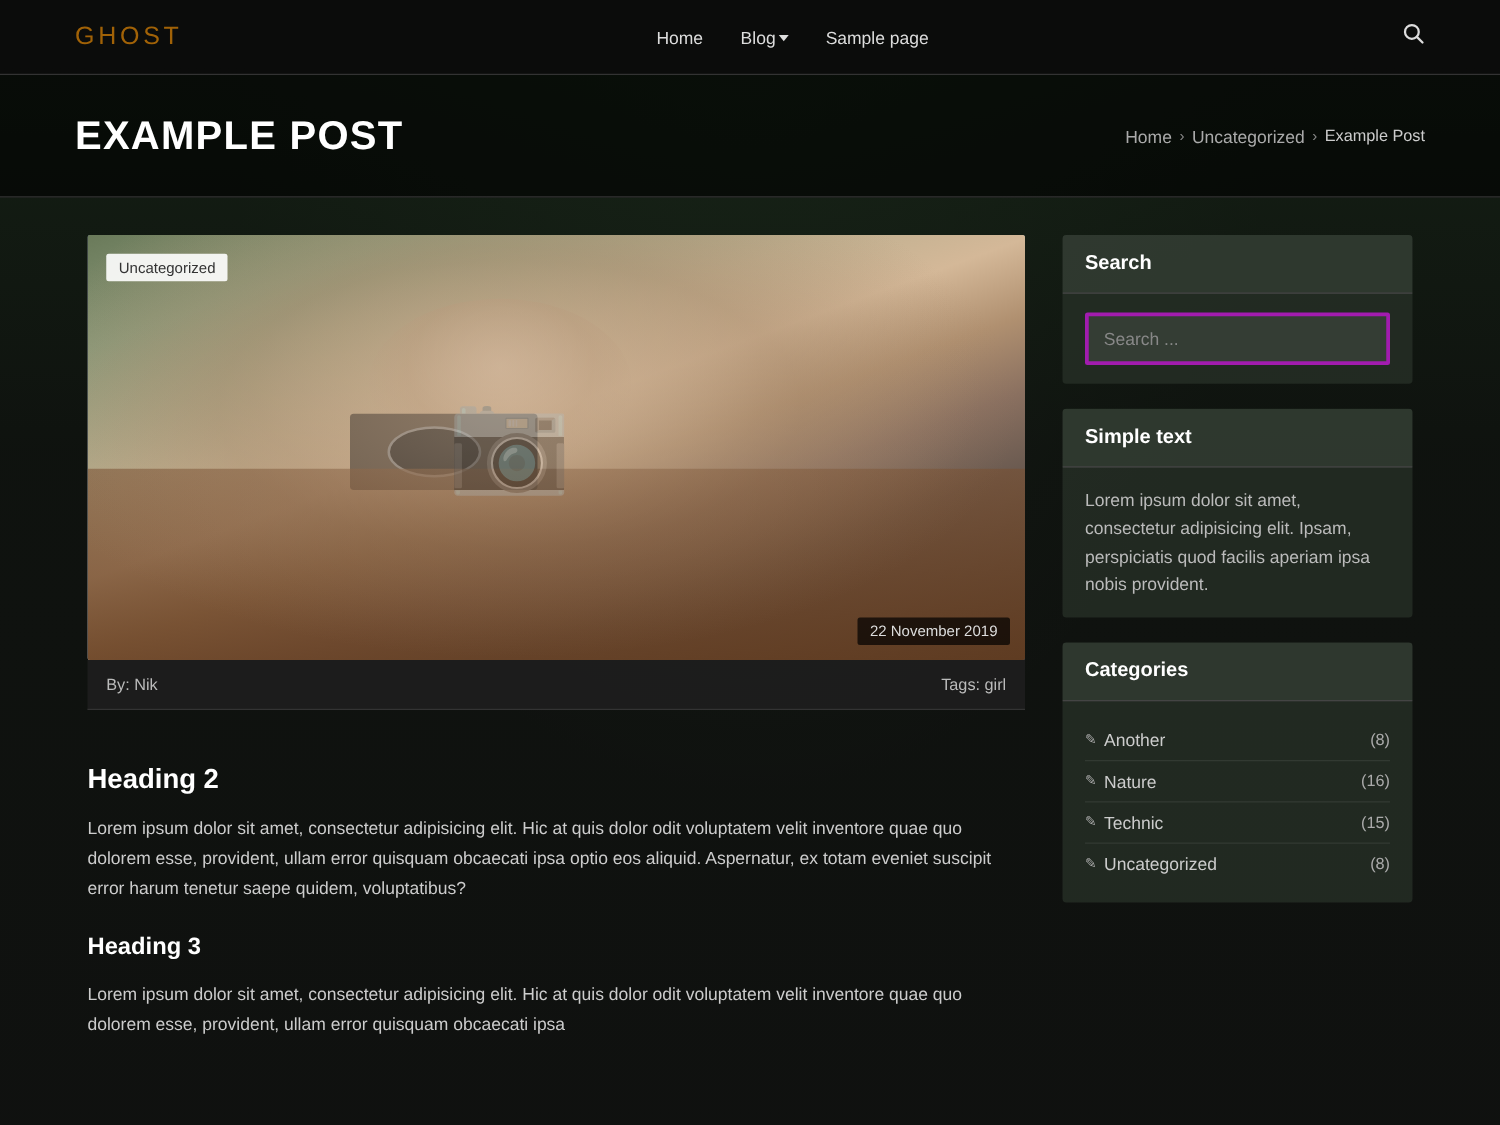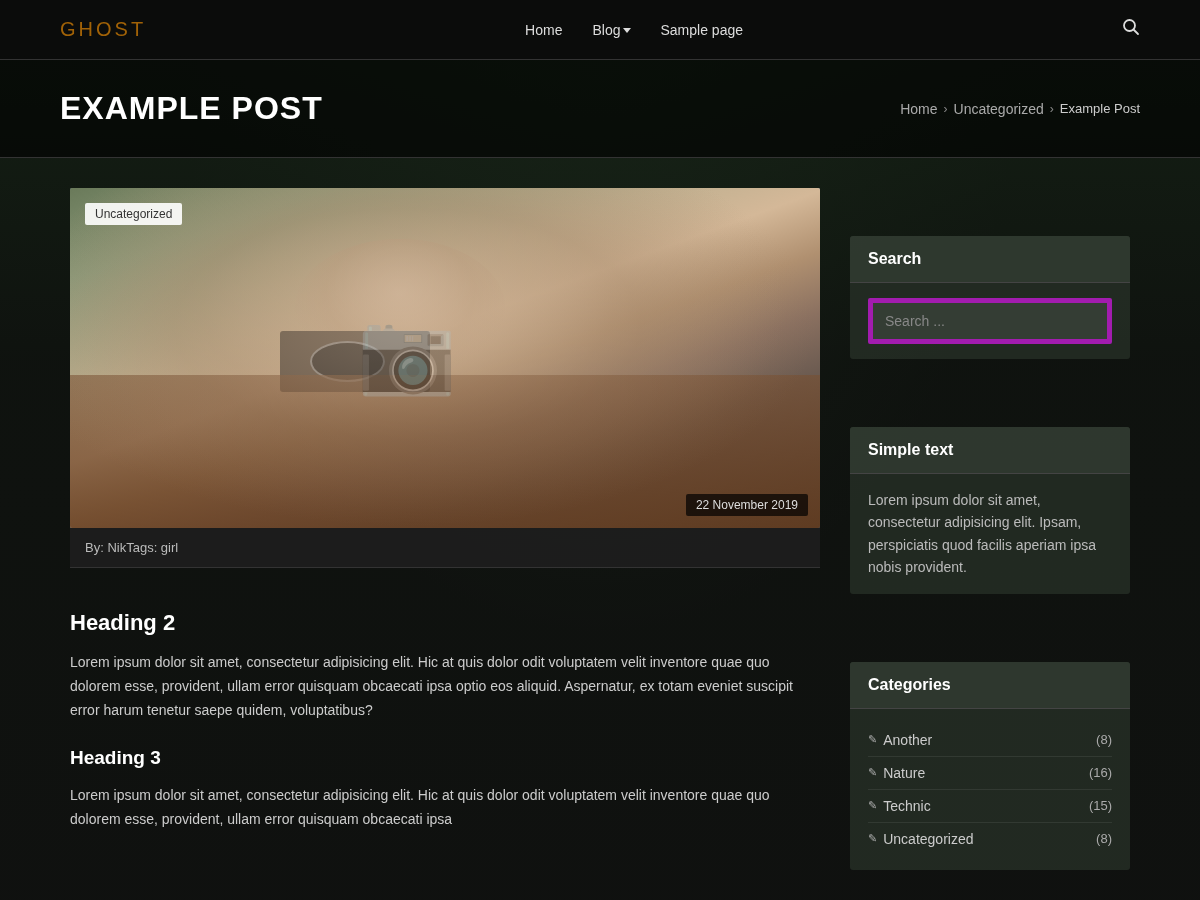--- a/index.html
+++ b/index.html
@@ -204,20 +204,21 @@
       font-family: Arial, sans-serif;
       padding: 4px 10px;
       border-radius: 2px;
     }
 
     
     .post-meta {
       background: rgba(30,30,30,0.85);
       padding: 12px 15px;
       display: flex;
+      justify-content: space-between;
       align-items: center;
       font-family: Arial, sans-serif;
       font-size: 13px;
       color: #bbb;
       border-bottom: 1px solid #333;
     }
 
     
     .post-content {
       padding: 20px 0;
@@ -256,42 +257,41 @@
       flex-shrink: 0;
       display: flex;
       flex-direction: column;
       gap: 20px;
     }
 
     .sidebar-widget {
       background: rgba(40,50,40,0.75);
       border-radius: 3px;
       overflow: hidden;
-      margin-top: 48px;
     }
 
     .widget-title {
       font-family: Arial, sans-serif;
       font-size: 16px;
       font-weight: 700;
       color: #fff;
       padding: 14px 18px;
       background: rgba(50,60,50,0.8);
       border-bottom: 1px solid #444;
     }
 
     .widget-body {
       padding: 15px 18px;
     }
 
     
     .search-input {
       width: 100%;
       background: rgba(60,70,60,0.7);
-      border: 5px solid #a21caf;
+      border: 3px solid #a21caf;
       color: #ccc;
       padding: 10px 12px;
       font-size: 14px;
       font-family: Arial, sans-serif;
       border-radius: 2px;
       outline: none;
     }
 
     .search-input::placeholder {
       color: #888;

